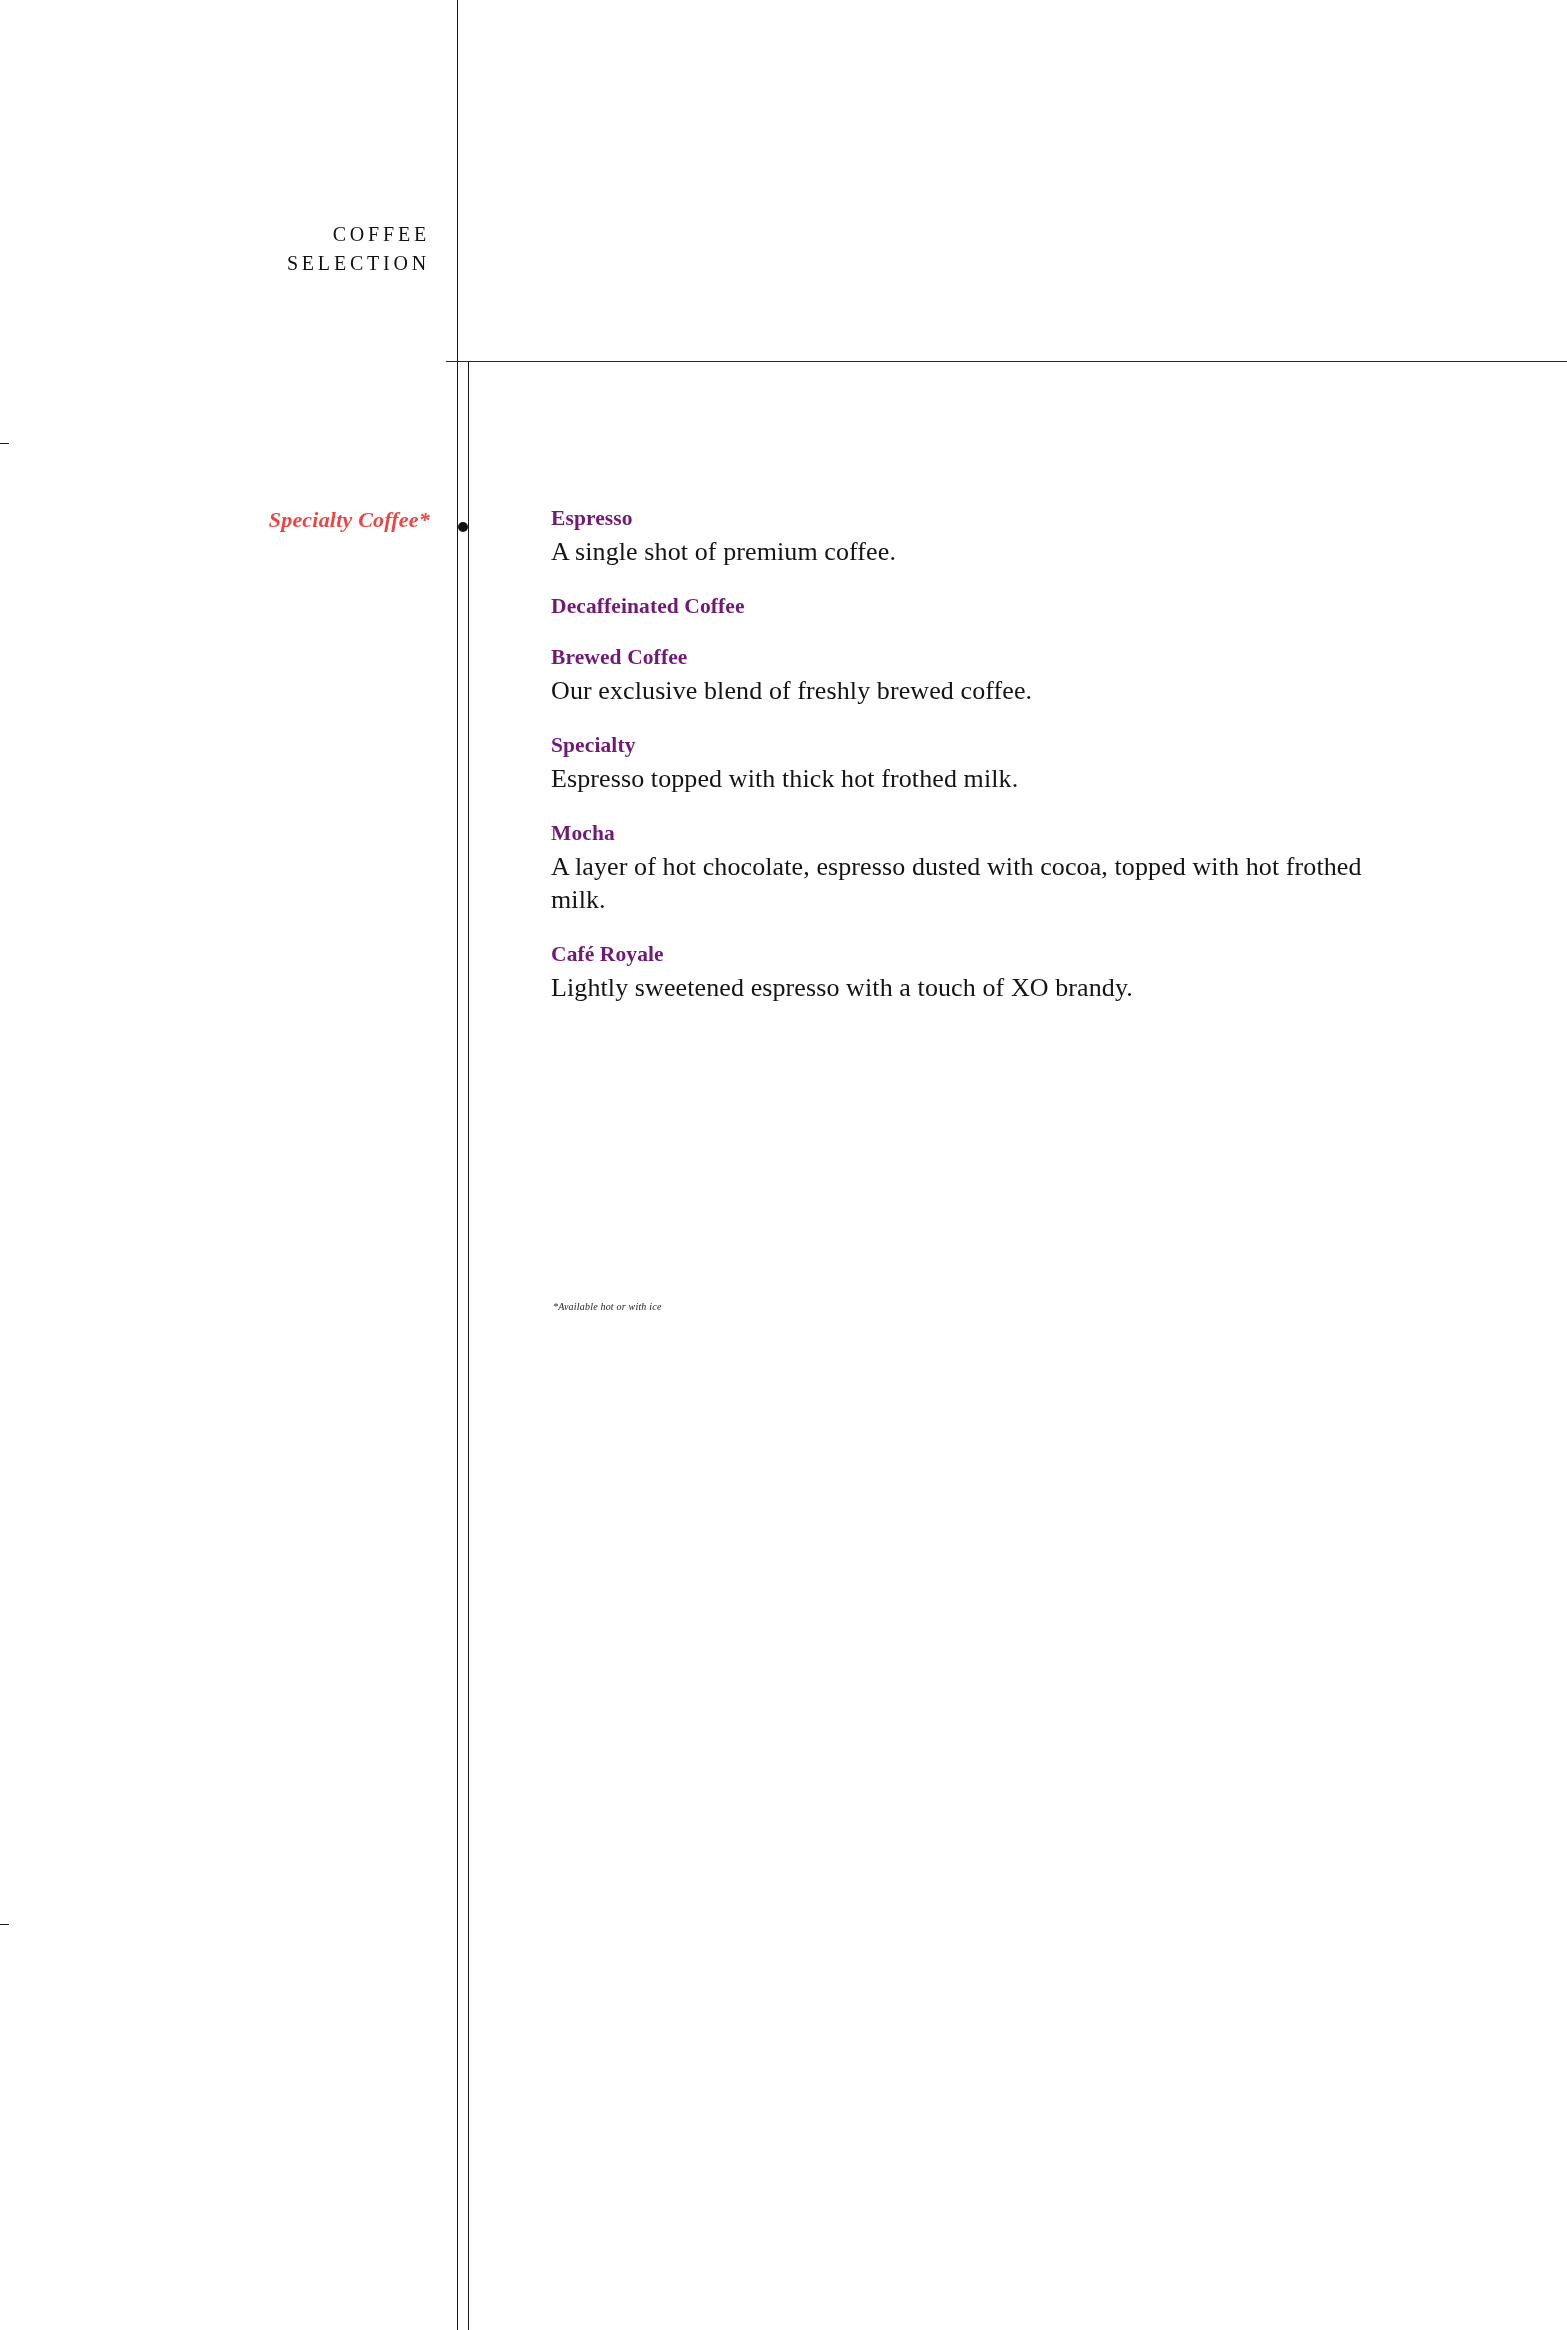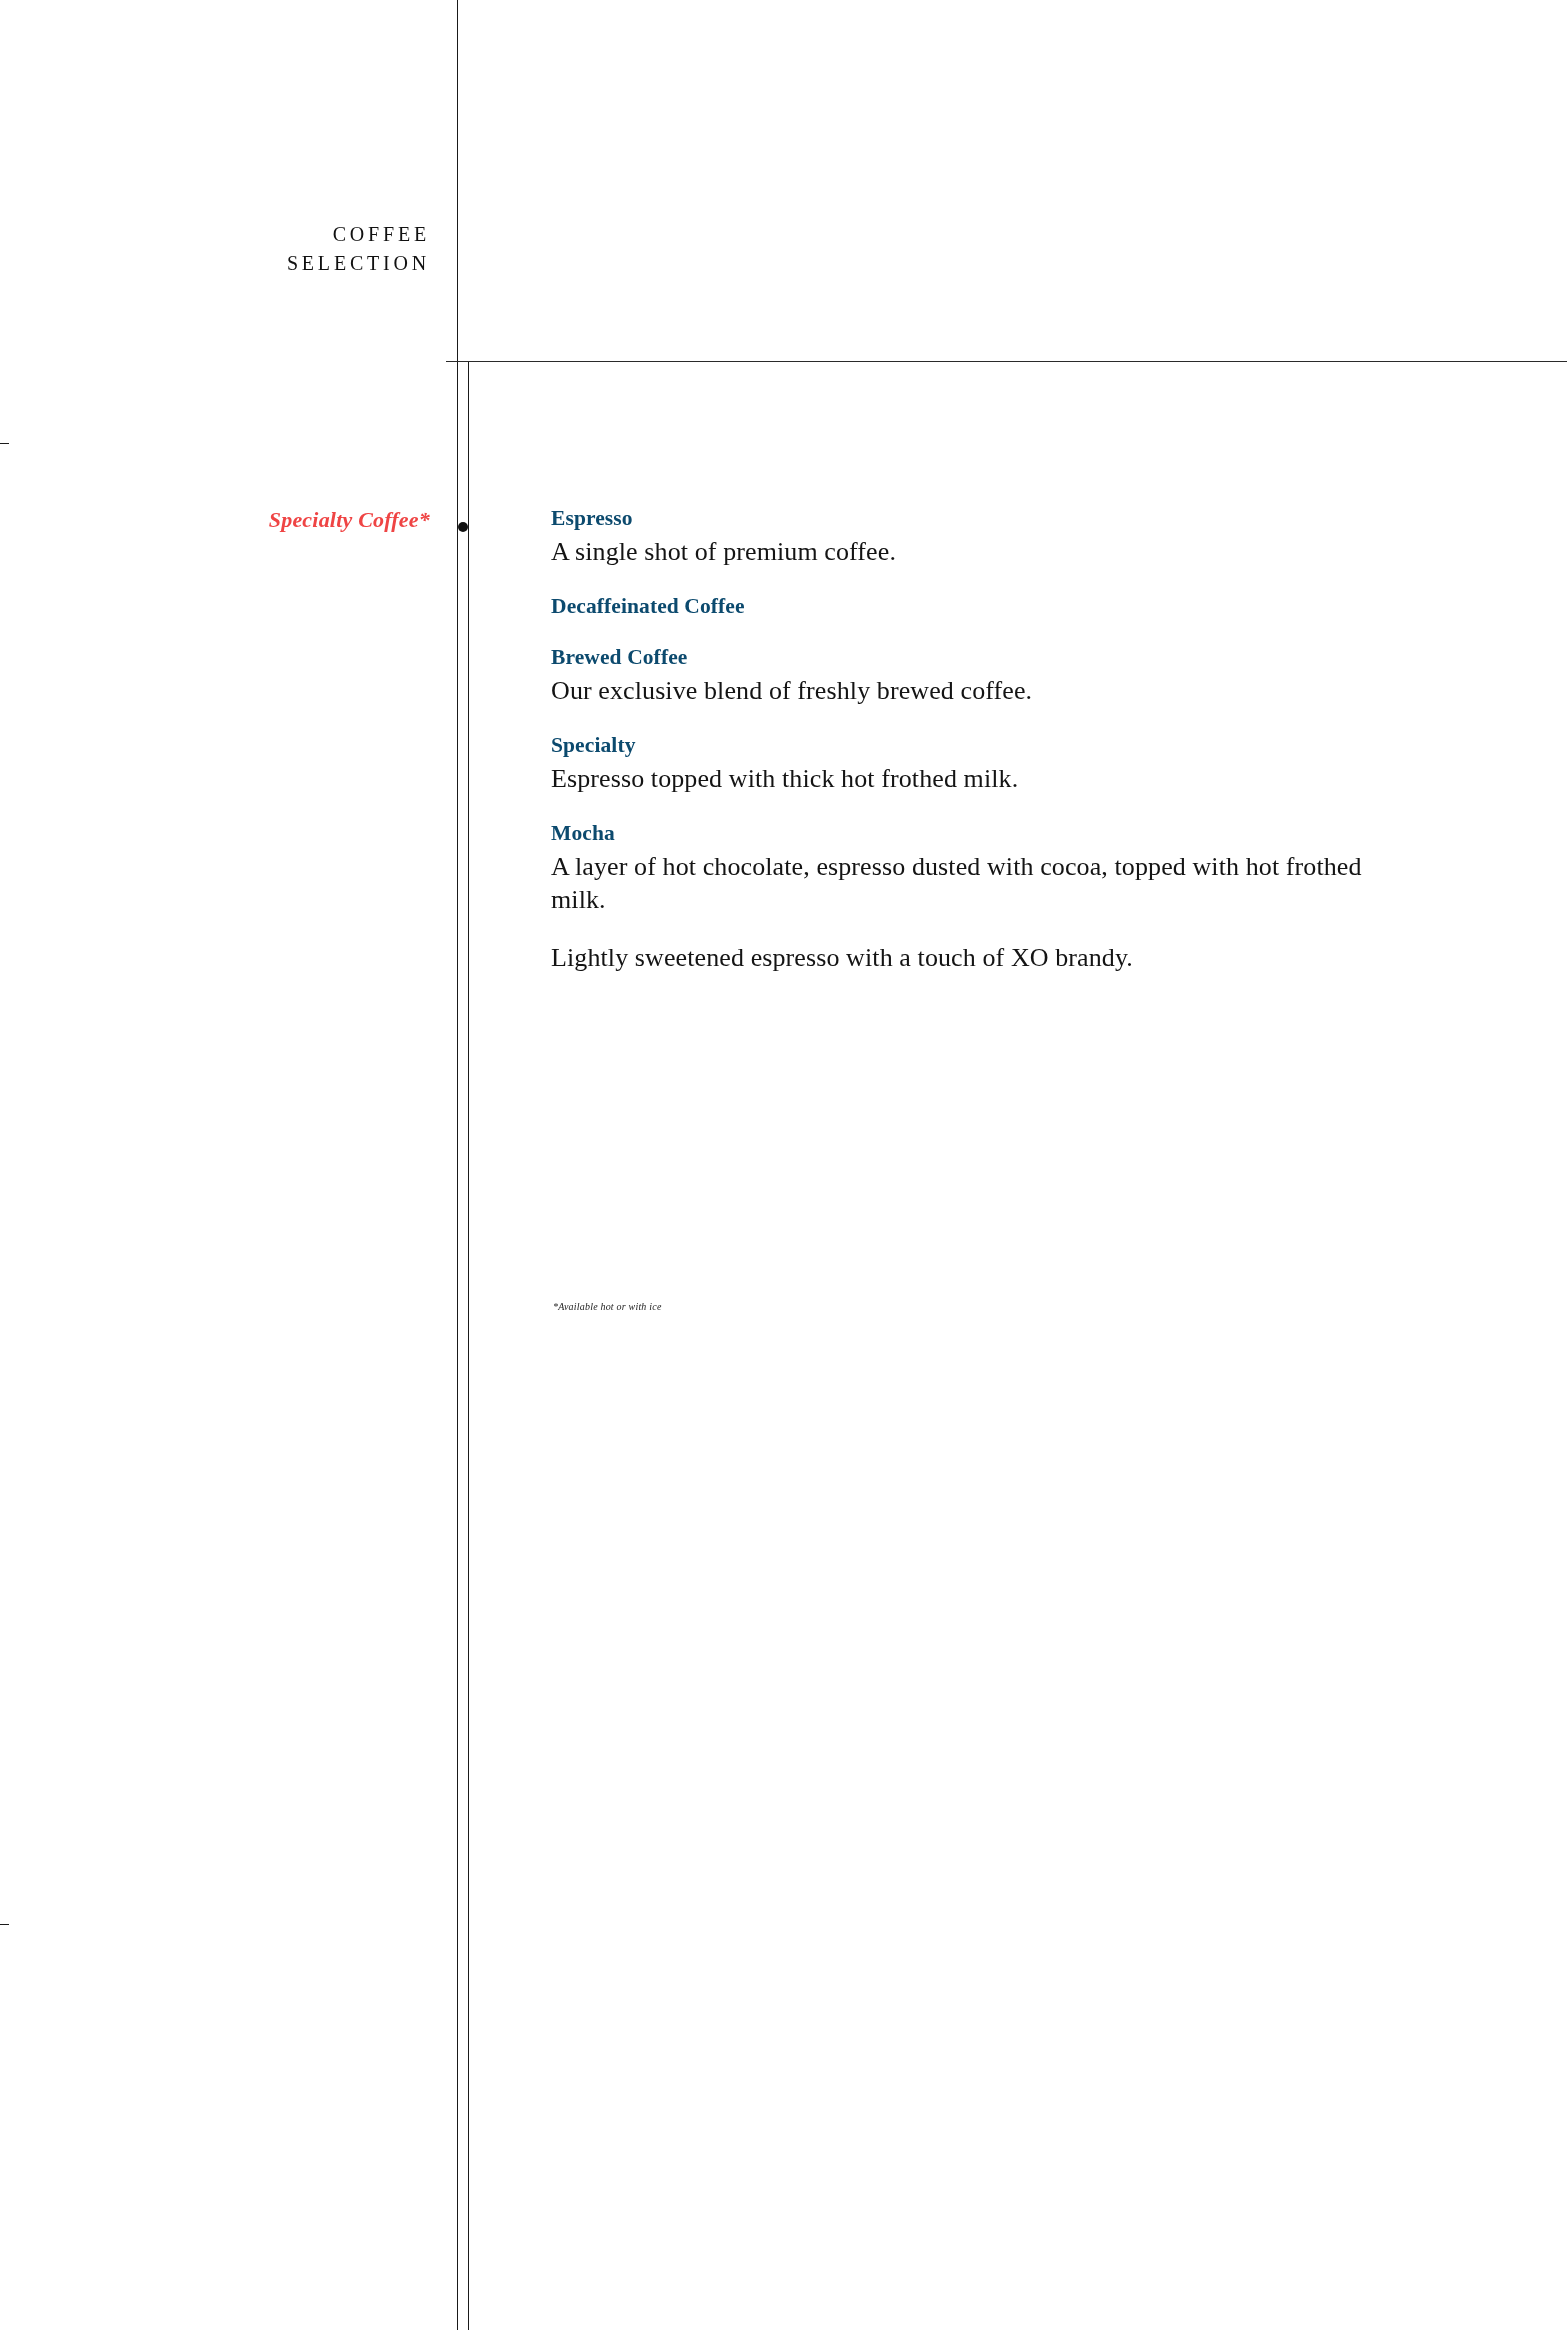--- a/index.html
+++ b/index.html
@@ -109,21 +109,21 @@
     width: 906px;
   }
   .item {
     margin-bottom: 24.4px;
   }
   .item-name {
     font-size: 21.5px;
     font-weight: 700;
     letter-spacing: 0.1px;
     line-height: 1.22;
-    color: #0c4a6e;
+    color: #701a75;
     margin: 0 0 4.1px 0;
   }
   .item-desc {
     font-size: 26px;
     font-weight: 400;
     line-height: 1.28;
     letter-spacing: 0.1px;
     color: #141414;
     margin: 0;
     max-width: 848px;
@@ -169,18 +169,19 @@
   </div>
   <div class="item">
     <p class="item-name">Specialty</p>
     <p class="item-desc">Espresso topped with thick hot frothed milk.</p>
   </div>
   <div class="item">
     <p class="item-name">Mocha</p>
     <p class="item-desc">A layer of hot chocolate, espresso dusted with cocoa, topped with hot frothed milk.</p>
   </div>
   <div class="item">
+    <p class="item-name">Café Royale</p>
     <p class="item-desc">Lightly sweetened espresso with a touch of XO brandy.</p>
   </div>
 </div>
 
 <div class="footnote">*Available hot or with ice</div>
 
 
 </body></html>

